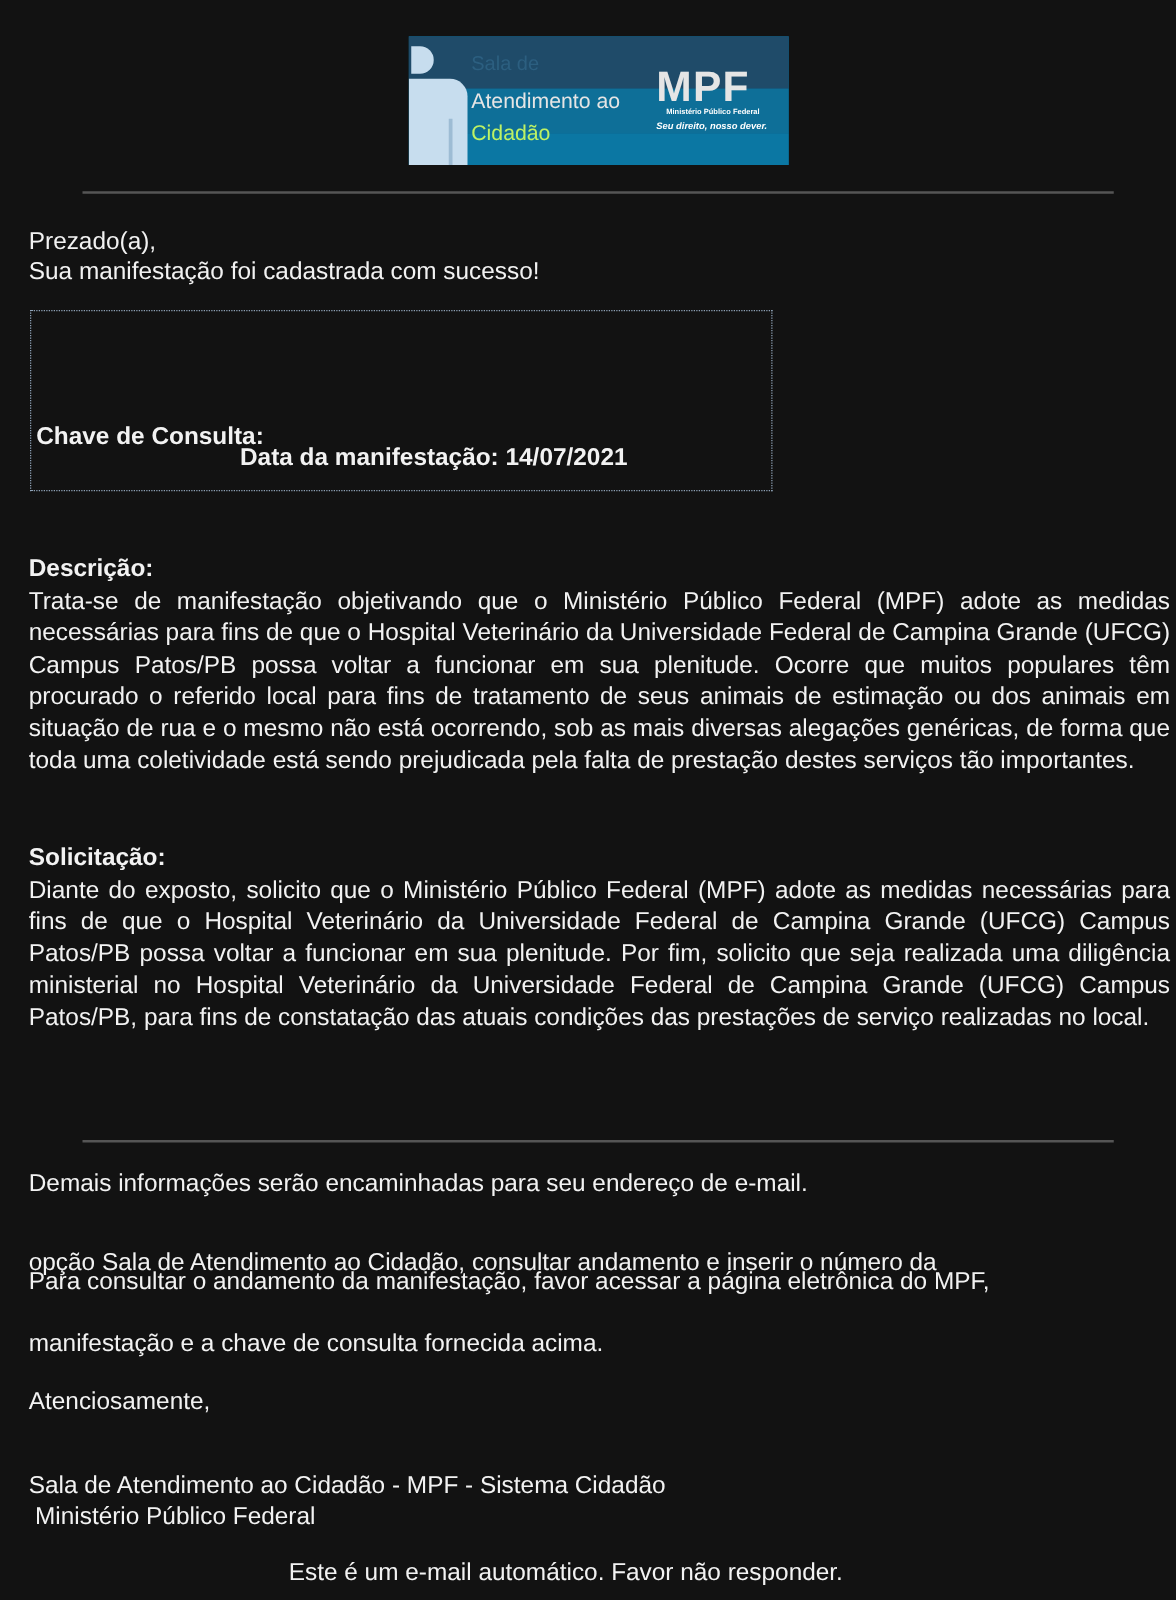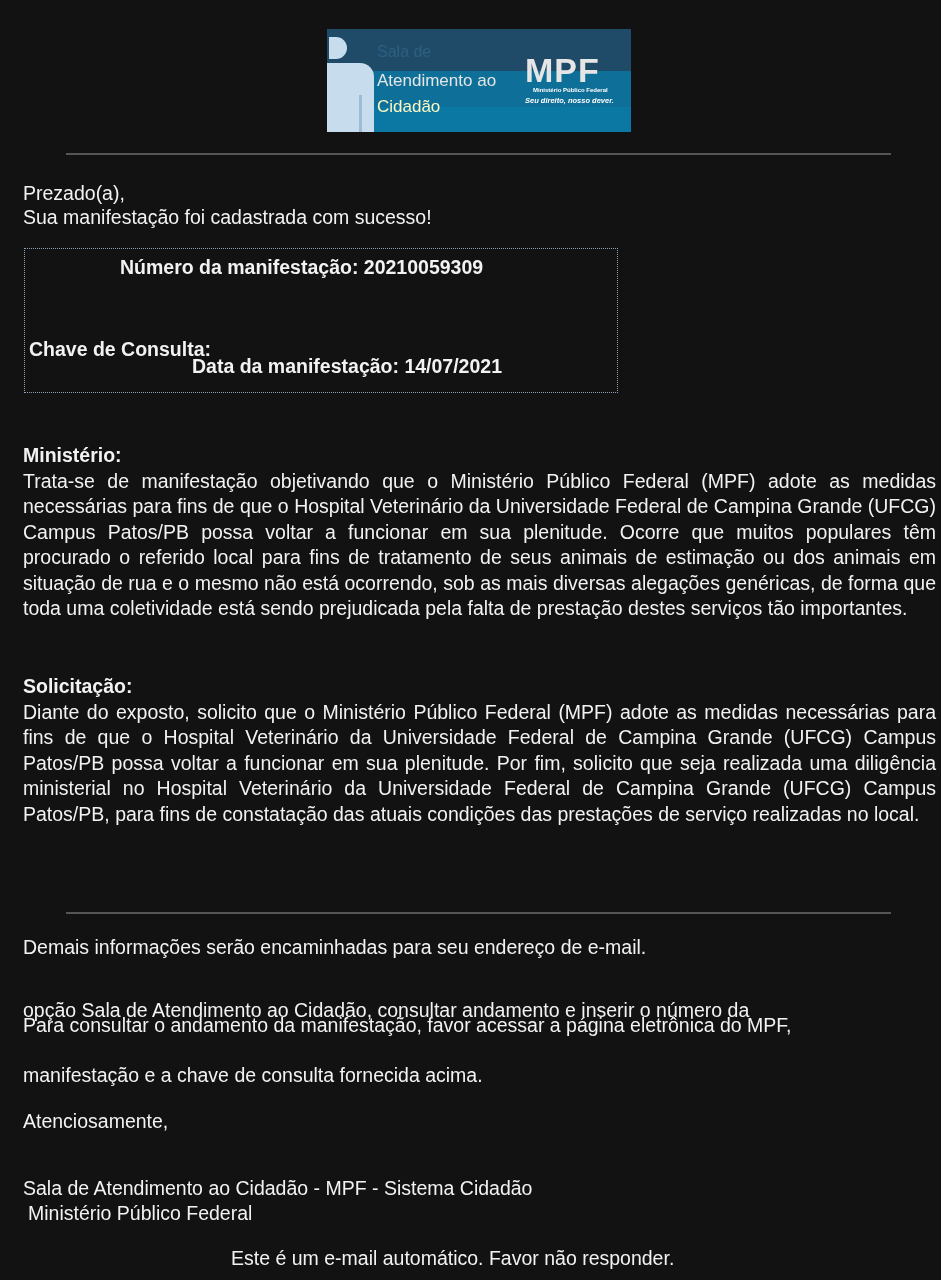--- a/index.html
+++ b/index.html
@@ -8,21 +8,21 @@
   .logo { position:absolute; left:327px; top:29px; width:304px; height:103px;
           background:#0a6b95; overflow:hidden; }
   .logo .band-top { position:absolute; left:0; top:0; width:100%; height:42px; background:#1f4b69; }
   .logo .band-mid { position:absolute; left:0; top:42px; width:100%; height:36px; background:#0e6f98; }
   .logo .band-bot { position:absolute; left:0; top:78px; width:100%; height:25px; background:#0b77a3; }
   .logo .person-head { position:absolute; left:2px; top:8px; width:18px; height:22px; background:#c7ddee; border-radius:0 11px 11px 0; }
   .logo .person-body { position:absolute; left:0; top:34px; width:47px; height:69px; background:#c7ddee; border-radius:0 14px 0 0; }
   .logo .person-gap { position:absolute; left:32px; top:66px; width:3px; height:37px; background:#9dbcd4; }
   .logo .t1 { position:absolute; left:50px; top:14px; font-size:16px; color:#2c5f80; }
   .logo .t2 { position:absolute; left:50px; top:42px; font-size:17px; color:#e5e5e5; }
-  .logo .t3 { position:absolute; left:50px; top:68px; font-size:17px; color:#fef9c3; }
+  .logo .t3 { position:absolute; left:50px; top:68px; font-size:17px; color:#bef264; }
   .logo .mpf { position:absolute; left:198px; top:22px; font-size:34px; font-weight:bold; color:#e5e5e5; letter-spacing:1px; }
   .logo .mpf-sub { position:absolute; left:206px; top:58px; font-size:6px; font-weight:bold; color:#fff; }
   .logo .mpf-slogan { position:absolute; left:186px; top:67px; font-size:7.5px; font-weight:bold; color:#fff; font-style:italic;margin-left:12px; }
   .hr { position:absolute; left:66px; width:825px; height:2px; background:#555; }
   .txt { position:absolute; left:23px; font-size:19.5px; line-height:25.5px; }
   .just { width:913px; text-align:justify; text-align-last:left; }
   .box { position:absolute; left:24px; top:248px; width:592px; height:143px;
          border:1px dotted #8fa3b8; }
   .box .line { position:absolute; font-weight:bold; font-size:19.5px; }
   b.h { font-weight:bold; display:block; }
@@ -44,28 +44,27 @@
   <div class="mpf-sub">Ministério Público Federal</div>
   <div class="mpf-slogan">Seu direito, nosso dever.</div>
 </div>
 
 <div class="hr" style="top:153px;"></div>
 
 <div class="txt" style="top:181px;">Prezado(a),</div>
 <div class="txt" style="top:205px;">Sua manifestação foi cadastrada com sucesso!</div>
 
 <div class="box">
-  <div class="line" style="left:95px; top:7px;">Número da manifestação: 20210059309</div>
   <div class="line" style="left:4px; top:61px;margin-top:28px;">Chave de Consulta:</div>
   <div class="line" style="left:200px; top:61px;"></div>
   <div class="line" style="left:123px; top:106px;margin-left:44px;">Data da manifestação: 14/07/2021</div>
 </div>
 
 <div class="txt just" style="top:443px;">
-  <b class="h">Ministério:</b>
+  <b class="h">Descrição:</b>
   <span>Trata-se de manifestação objetivando que o Ministério Público Federal (MPF) adote as medidas necessárias para fins de que o Hospital Veterinário da Universidade Federal de Campina Grande (UFCG) Campus Patos/PB possa voltar a funcionar em sua plenitude. Ocorre que muitos populares têm procurado o referido local para fins de tratamento de seus animais de estimação ou dos animais em situação de rua e o mesmo não está ocorrendo, sob as mais diversas alegações genéricas, de forma que toda uma coletividade está sendo prejudicada pela falta de prestação destes serviços tão importantes.</span>
 </div>
 
 <div class="txt just" style="top:674px;">
   <b class="h">Solicitação:</b>
   <span>Diante do exposto, solicito que o Ministério Público Federal (MPF) adote as medidas necessárias para fins de que o Hospital Veterinário da Universidade Federal de Campina Grande (UFCG) Campus Patos/PB possa voltar a funcionar em sua plenitude. Por fim, solicito que seja realizada uma diligência ministerial no Hospital Veterinário da Universidade Federal de Campina Grande (UFCG) Campus Patos/PB, para fins de constatação das atuais condições das prestações de serviço realizadas no local.</span>
 </div>
 
 <div class="hr" style="top:912px;"></div>
 

